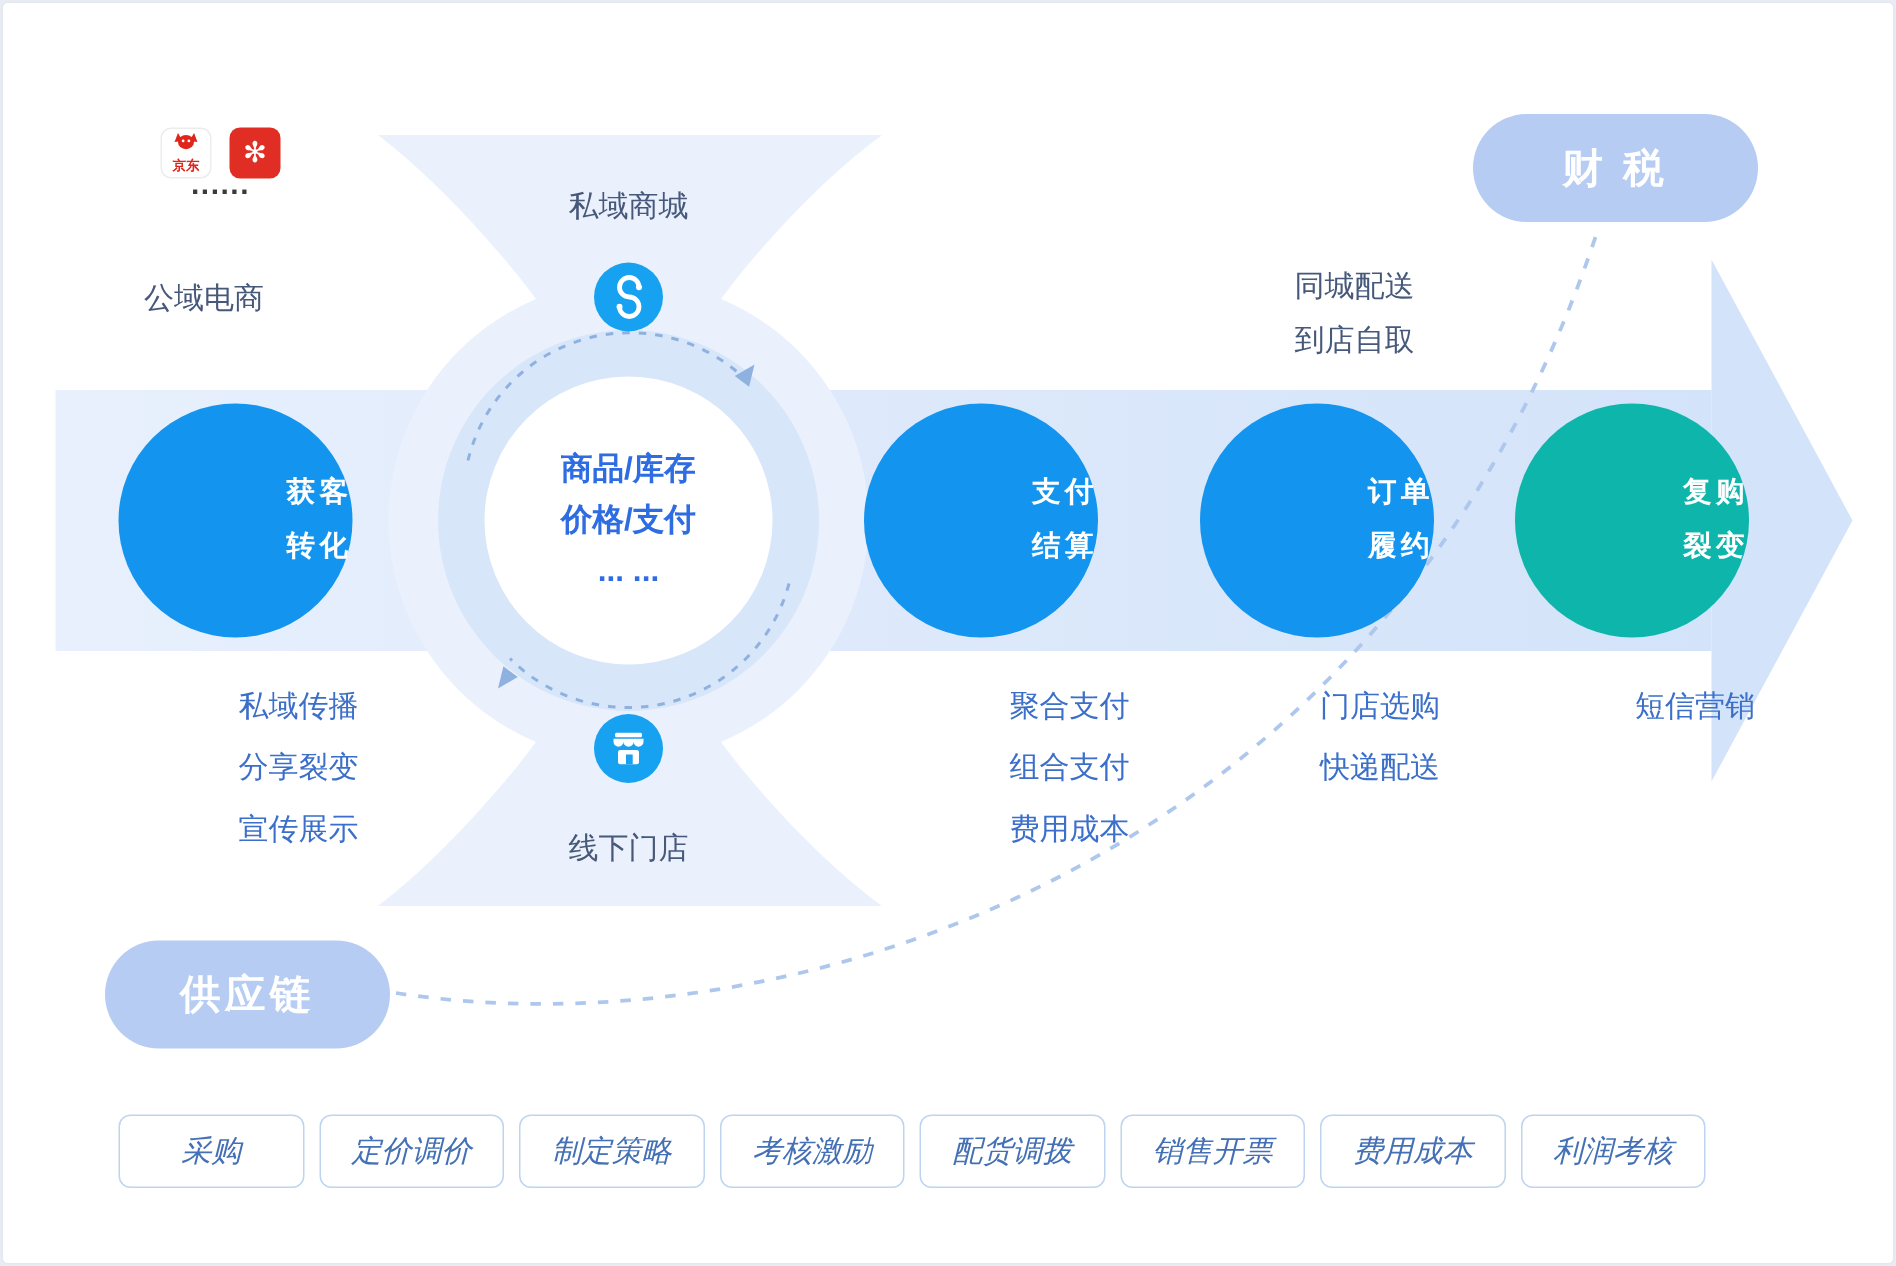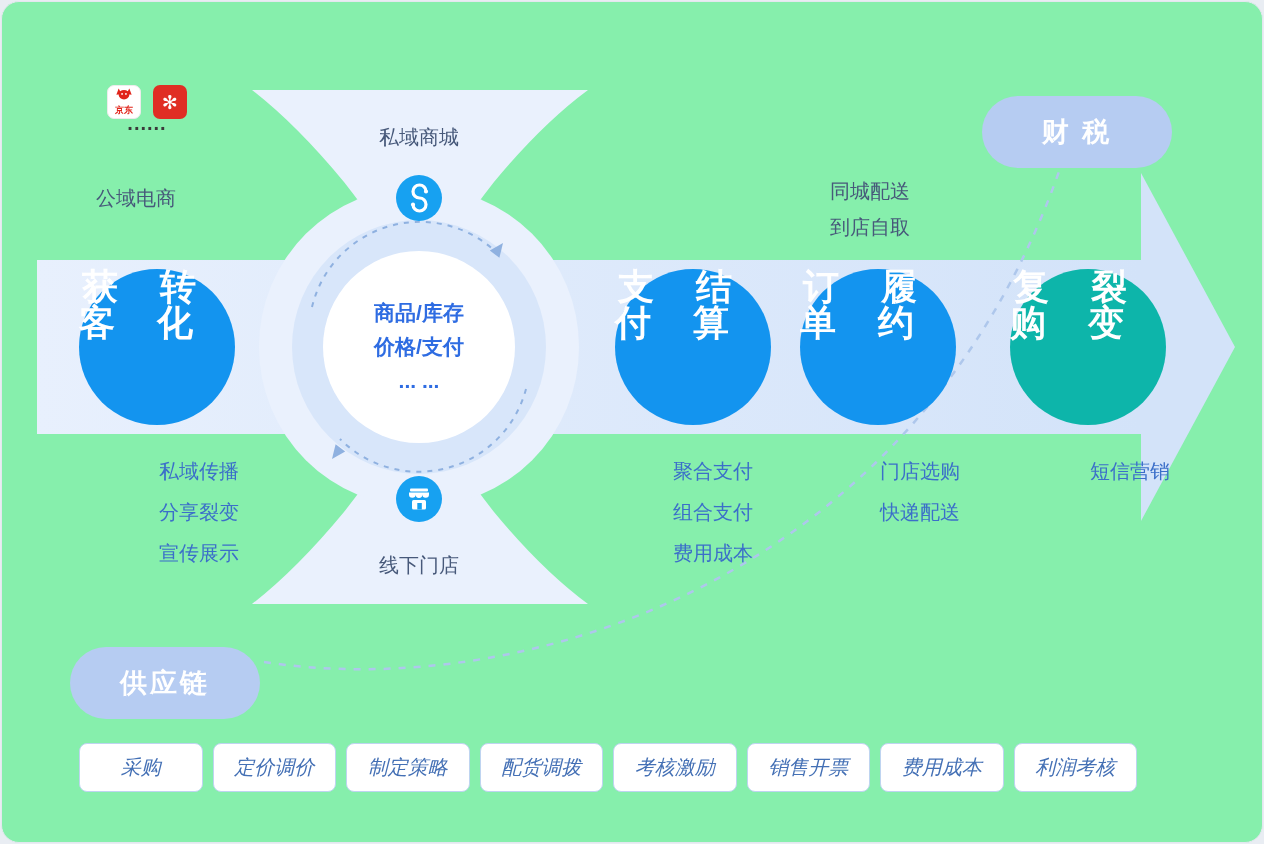--- a/index.html
+++ b/index.html
@@ -1,43 +1,43 @@
 <!DOCTYPE html>
 <html><head>
 <meta charset="utf-8">
 <style>
   html,body{margin:0;padding:0;background:#e9edf3;font-family:"Liberation Sans","DejaVu Sans",sans-serif;}
   .stage{position:relative;width:1264px;height:844px;overflow:hidden;}
-  .card{position:absolute;inset:1px;background:#86efac;border:1px solid #e3e8ef;border-radius:18px;overflow:hidden;}
+  .card{position:absolute;inset:1px;background:#ffffff;border:1px solid #e3e8ef;border-radius:4px;overflow:hidden;}
   .abs{position:absolute;}
   svg.bg{position:absolute;left:0;top:0;width:1264px;height:844px;}
 
   
   .apps{left:105px;top:83px;display:flex;gap:12px;}
   .app-icon{width:34px;height:34px;border-radius:7px;overflow:hidden;position:relative;}
   .app-icon.jd{background:#ffffff;border:1px solid #ececec;box-sizing:border-box;}
   .app-icon.jd svg{position:absolute;left:0;top:-2px;width:32px;height:26px;}
   .jd-text{position:absolute;left:0;bottom:1px;width:100%;text-align:center;font-size:9px;font-weight:700;color:#e1251b;}
   .app-icon.pdd{background:#e02e24;display:flex;align-items:center;justify-content:center;color:#ffffff;font-size:19px;}
   .dots{left:105px;top:110px;width:80px;text-align:center;font-size:20px;font-weight:700;color:#3a3a3a;letter-spacing:1px;}
   .toplabel{font-size:20px;color:#47597a;font-weight:500;}
   .public-label{left:94px;top:183px;}
   .mall-label{left:317px;top:122px;width:200px;text-align:center;}
   .store-label{left:317px;top:550px;width:200px;text-align:center;}
-  .delivery{left:828px;top:171px;line-height:36px;}
+  .delivery{left:861px;top:171px;line-height:36px;}
 
   
   .pill{width:190px;height:72px;border-radius:40px;background:#b6ccf2;color:#ffffff;
-        display:flex;align-items:center;justify-content:center;font-size:27px;font-weight:700;letter-spacing:3px;margin-top:20px;}
+        display:flex;align-items:center;justify-content:center;font-size:27px;font-weight:700;letter-spacing:3px;}
   .pill.finance{left:980px;top:74px;}
   .pill.supply{left:68px;top:625px;}
 
   
-  .node{top:267px;width:156px;height:156px;border-radius:50%;display:flex;flex-direction:row;
-        align-items:flex-start;justify-content:center;color:#ffffff;font-size:36px;font-weight:700;
+  .node{top:267px;width:156px;height:156px;border-radius:50%;display:flex;flex-direction:column;
+        align-items:flex-end;justify-content:center;color:#ffffff;font-size:19px;font-weight:700;
         line-height:36px;letter-spacing:3px;text-indent:3px;}
   .node.blue{background:#1394ef;}
   .node.teal{background:#0db5aa;}
 
   .hub-text{left:317px;top:294px;width:200px;text-align:center;color:#2e6ce2;font-size:21px;font-weight:700;line-height:34px;}
 
   .subs{top:449px;width:164px;text-align:right;font-size:20px;color:#3b6fc9;line-height:41px;}
 
   .round-icon{width:46px;height:46px;border-radius:50%;background:#17a1f1;display:flex;align-items:center;justify-content:center;}
   .round-icon svg{width:46px;height:46px;}
@@ -128,21 +128,21 @@
     <div class="abs hub-text">
       <div>商品/库存</div>
       <div>价格/支付</div>
       <div>... ...</div>
     </div>
 
     <div class="abs node blue" style="left:77px">
       <div>获客</div>
       <div>转化</div>
     </div>
-    <div class="abs node blue" style="left:613px">
+    <div class="abs node blue" style="left:574px">
       <div>支付</div>
       <div>结算</div>
     </div>
     <div class="abs node blue" style="left:798px">
       <div>订单</div>
       <div>履约</div>
     </div>
     <div class="abs node teal" style="left:1008px">
       <div>复购</div>
       <div>裂变</div>
@@ -163,21 +163,21 @@
       <div>快递配送</div>
     </div>
     <div class="abs subs" style="left:1004px">
       <div>短信营销</div>
     </div>
 
     <div class="abs chips">
       <div class="chip">采购</div>
       <div class="chip">定价调价</div>
       <div class="chip">制定策略</div>
+      <div class="chip">考核激励</div>
       <div class="chip">配货调拨</div>
-      <div class="chip">考核激励</div>
       <div class="chip">销售开票</div>
       <div class="chip">费用成本</div>
       <div class="chip">利润考核</div>
     </div>
 
   </div>
 </div>
 
 </body></html>

